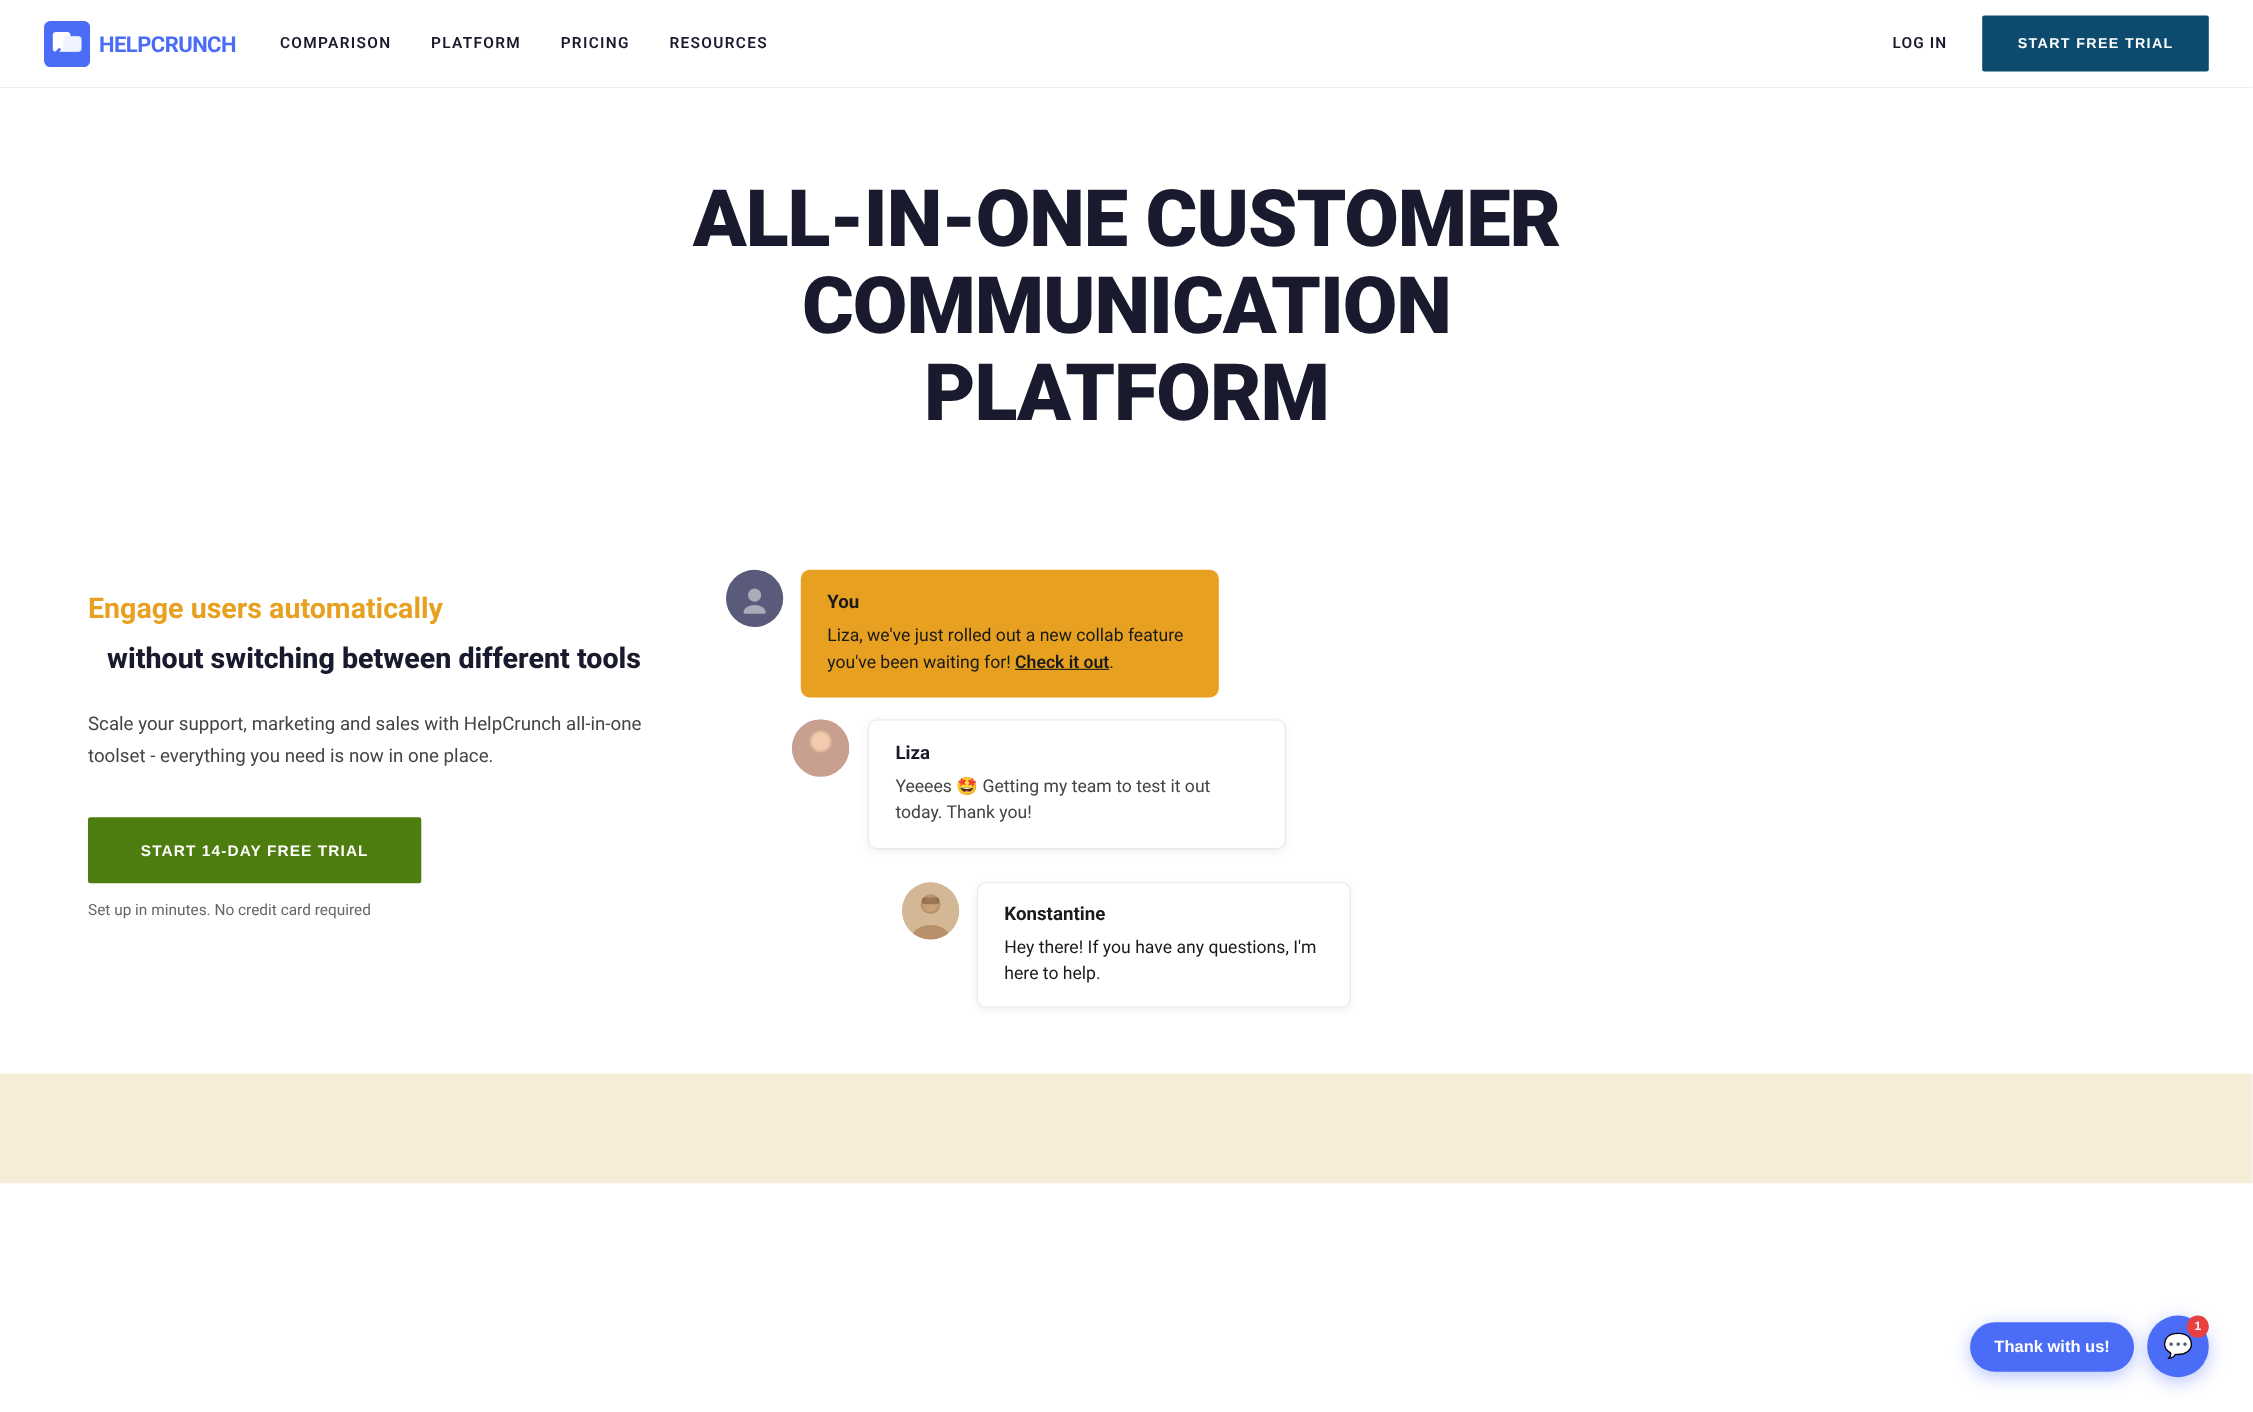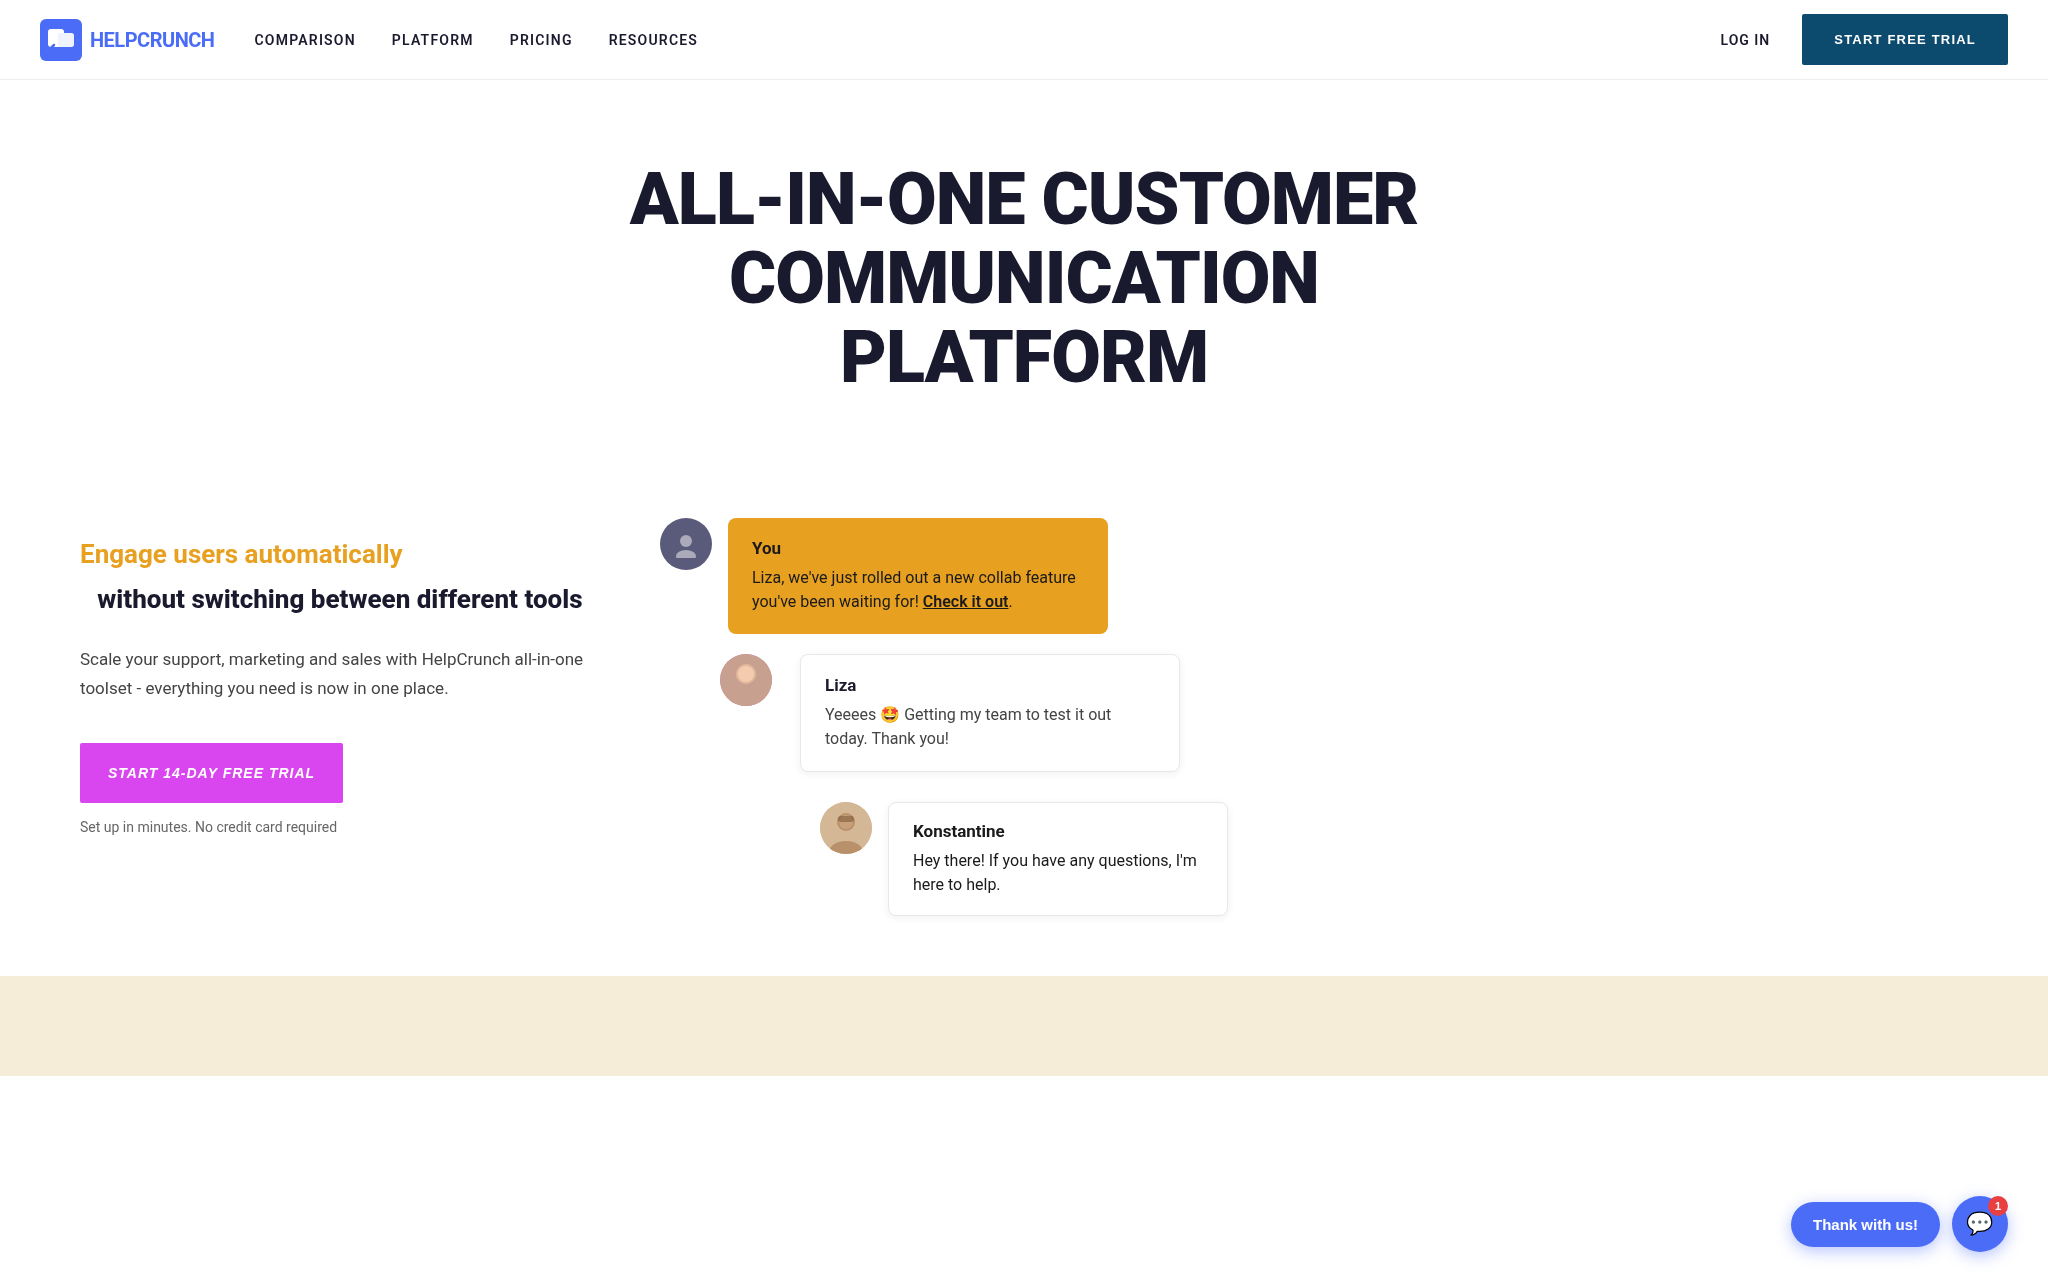--- a/index.html
+++ b/index.html
@@ -116,33 +116,32 @@
       line-height: 1.3;
       text-align: center;
     }
     .description {
       font-size: 17px;
       color: #444;
       line-height: 1.7;
       margin-bottom: 40px;
     }
     .start-trial-btn {
-      background: #d946ef;
+      background: #4d7c0f;
       color: #fff;
       font-size: 14px;
       font-weight: 700;
       letter-spacing: 1px;
       text-transform: uppercase;
-      padding: 22px 28px;
+      padding: 22px 48px;
       border: none;
       cursor: pointer;
       border-radius: 2px;
       display: block;
       margin-bottom: 14px;
-      font-style: italic;
     }
     .no-credit {
       font-size: 14px;
       color: #666;
     }
 
     
     .right-col {
       flex: 1;
       display: flex;
@@ -207,21 +206,21 @@
       text-decoration: underline;
       font-weight: 600;
       color: #1a1a1a;
       cursor: pointer;
     }
 
     
     .chat-receiver {
       display: flex;
       align-items: flex-start;
-      gap: 28px;
+      gap: 17px;
       margin-left: 60px;
     }
     .bubble-white {
       background: #fff;
       border: 1px solid #e8e8e8;
       border-radius: 8px;
       padding: 20px 24px;
       max-width: 380px;
       box-shadow: 0 2px 8px rgba(0,0,0,0.06);
     }

